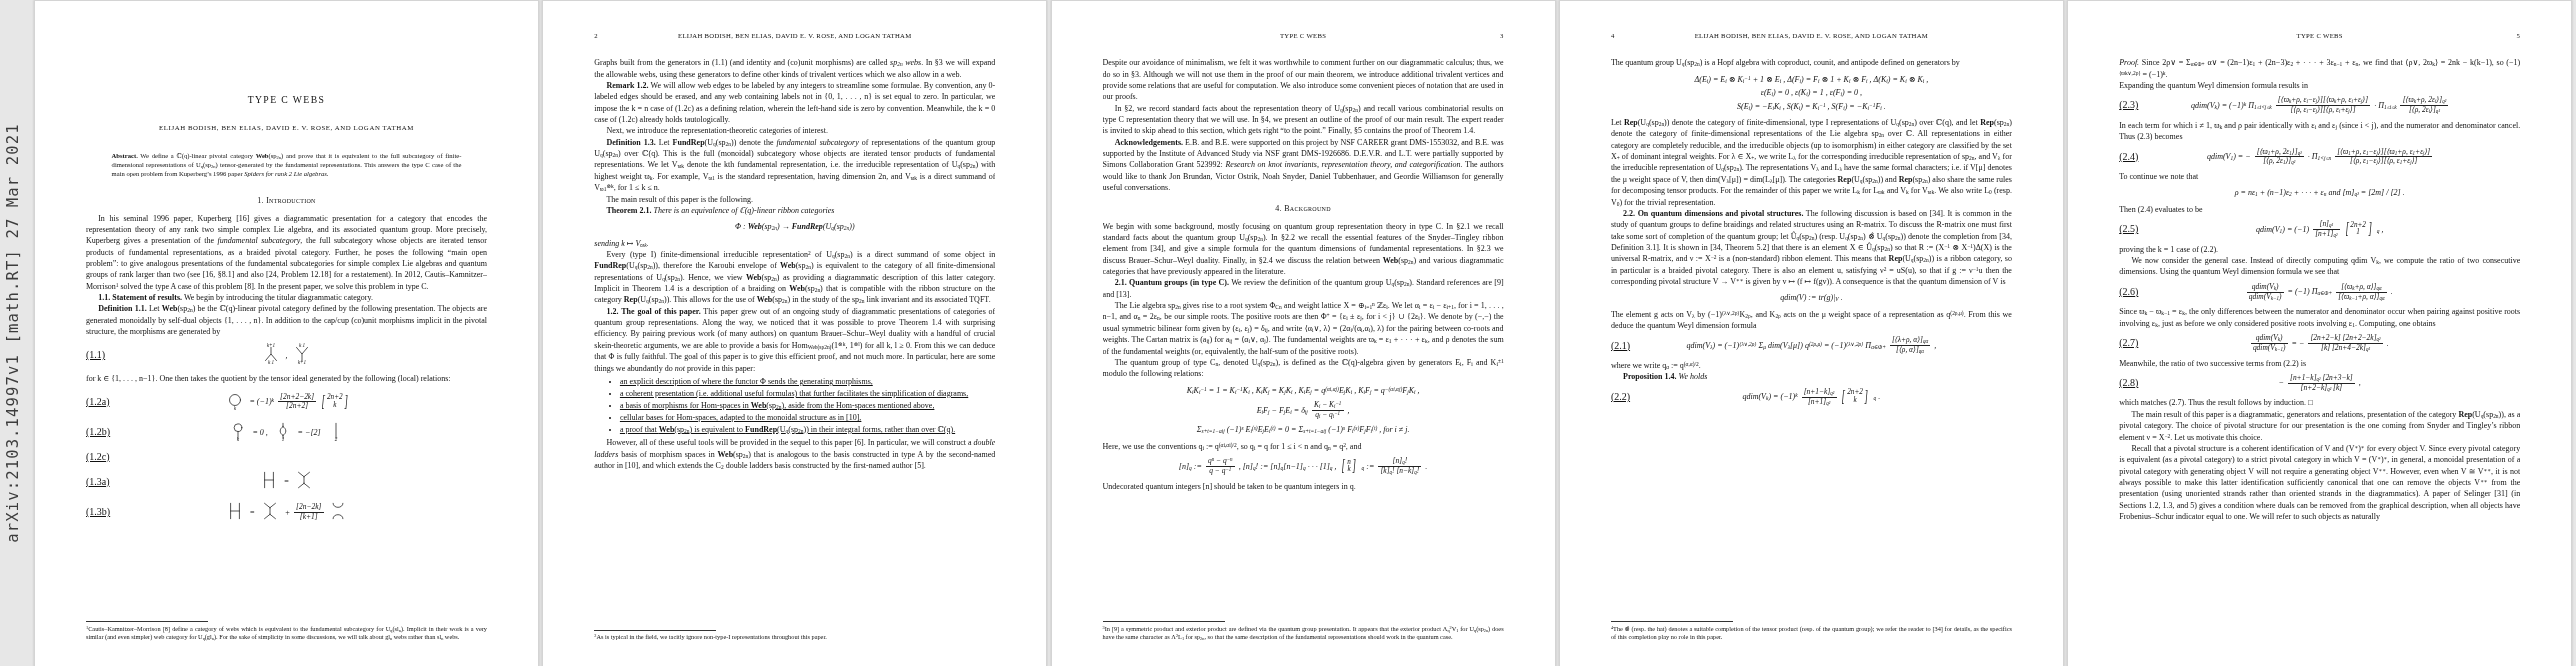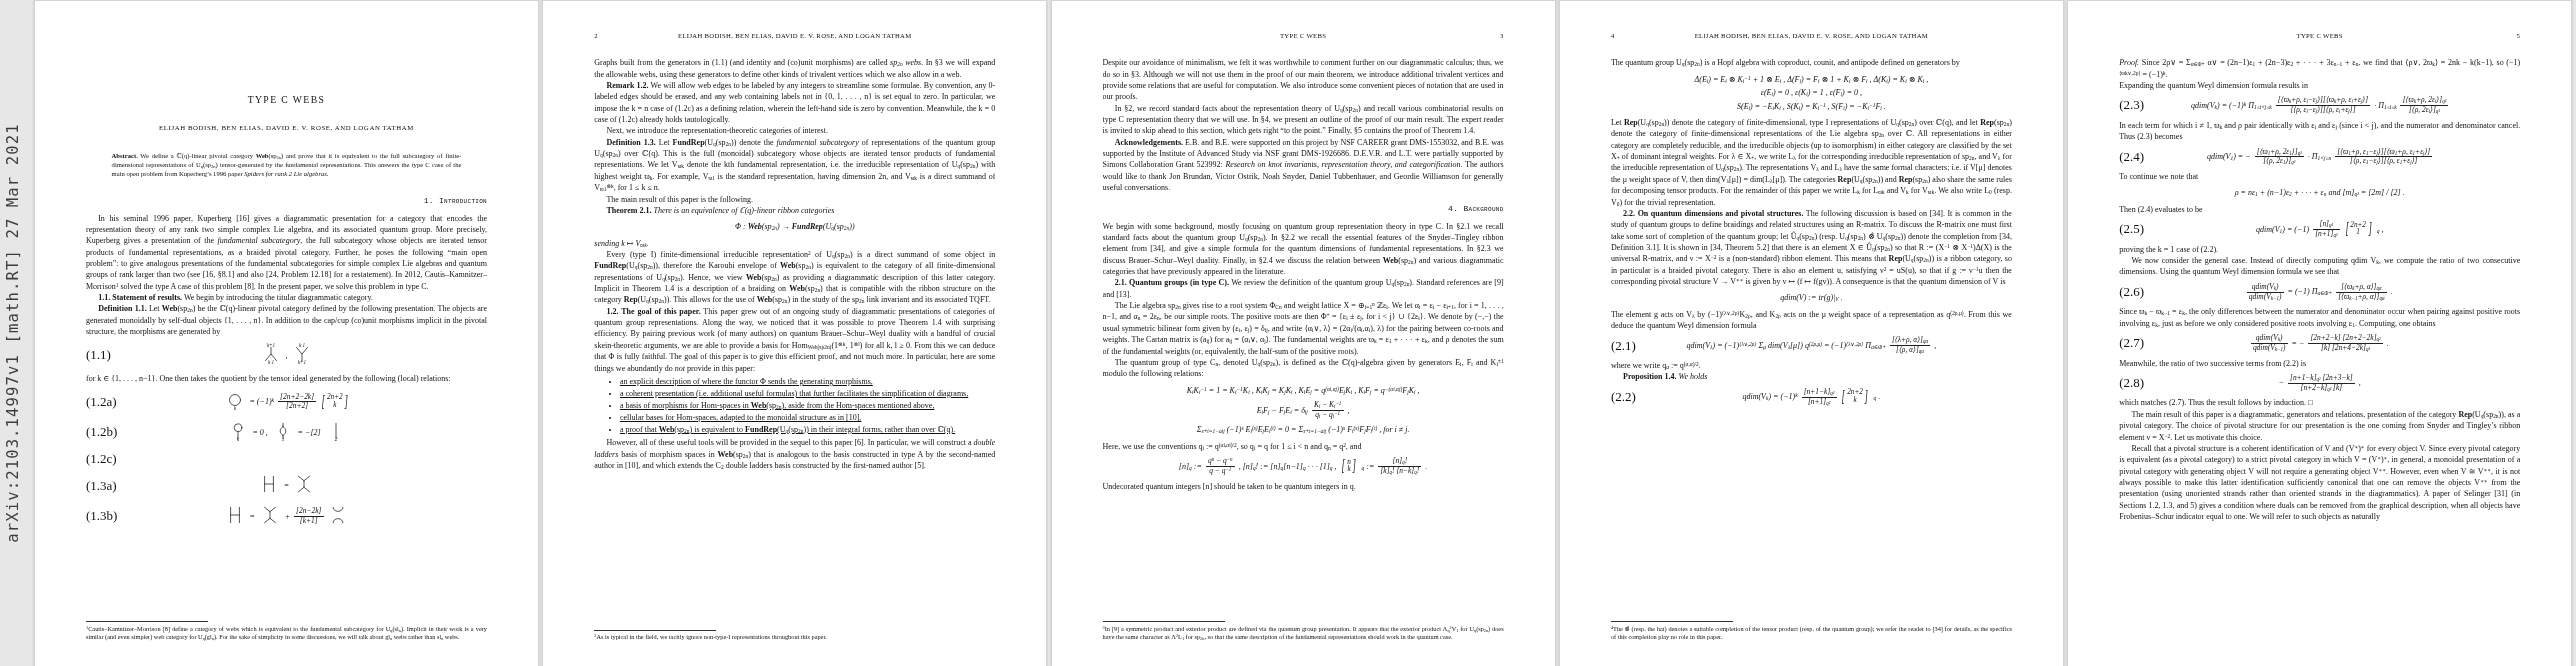--- a/index.html
+++ b/index.html
@@ -19,26 +19,26 @@
   .footnote{font-size:6.3px;line-height:1.3;text-align:justify;}
   .running-head{display:flex;align-items:baseline;font-variant:small-caps;font-size:6.7px;
         letter-spacing:0.3px;margin-bottom:16.7px;}
   .rh-l{width:25.6px;text-align:left;font-variant:normal;}
   .rh-c{flex:1;text-align:center;}
   .rh-r{width:25.6px;text-align:right;font-variant:normal;}
   .title{font-weight:normal;text-align:center;font-size:9.7px;letter-spacing:1.4px;
         margin:62px 0 16.7px 0;font-variant:small-caps;}
   .authors{text-align:center;font-size:6.8px;letter-spacing:0.6px;margin-bottom:19px;font-variant:small-caps;}
   .abstract{font-size:6.6px;line-height:1.36;margin:0 25.6px 15.6px 25.6px;}
-  .section{font-weight:normal;text-align:right;font-variant:small-caps;font-size:8px;
-        letter-spacing:0.3px;margin:9px 0 6.7px 0;font-family:Liberation Mono, monospace;}
+  .section{font-weight:normal;text-align:center;font-variant:small-caps;font-size:8px;
+        letter-spacing:0.3px;margin:9px 0 6.7px 0;}
   .para{margin:0;text-indent:12.2px;}
   .para.noindent{text-indent:0;}
   .eq{display:flex;align-items:center;margin:5px 0;}
-  .eqnum{width:32px;flex:0 0 32px;font-size:13px;font-style:normal;}
+  .eqnum{width:32px;flex:0 0 32px;font-size:10px;font-style:normal;text-decoration:underline;}
   .eqbody{flex:1;display:flex;flex-wrap:wrap;justify-content:center;align-items:center;
         column-gap:3.9px;row-gap:2.2px;font-style:italic;}
   .eqbody.lines{flex-direction:column;}
   .eqline{display:block;text-align:center;}
   sub,sup{font-size:68%;line-height:0;}
   sup{vertical-align:.45em;} sub{vertical-align:-.22em;}
   .frac{display:inline-block;vertical-align:middle;text-align:center;line-height:1.18;font-size:.93em;}
   .frac .fn{display:block;border-bottom:0.6px solid #222;padding:0 2.2px;}
   .frac .fd{display:block;padding:0 2.2px;}
   .binom{display:inline-flex;align-items:center;vertical-align:middle;line-height:1.05;}

